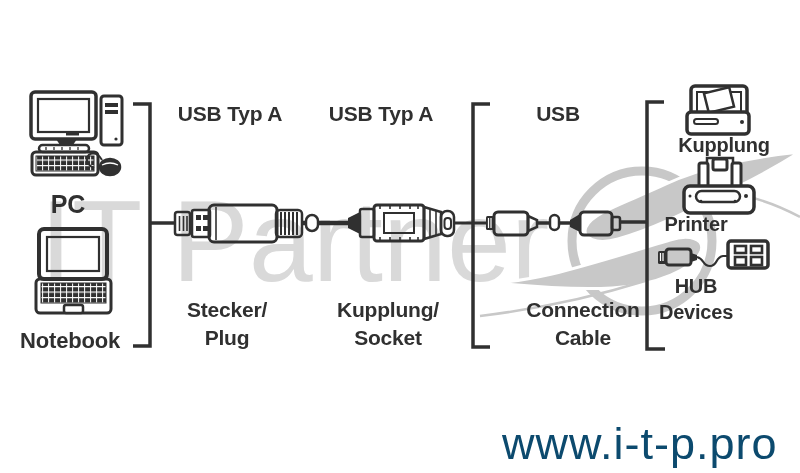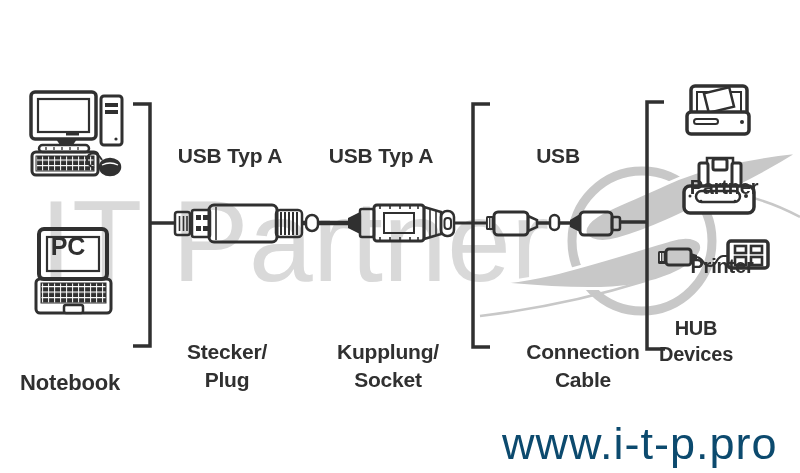--- a/index.html
+++ b/index.html
@@ -18,21 +18,20 @@
     font-size:45px;line-height:45px;font-weight:400;color:#0c4a6e;
     letter-spacing:1px;white-space:nowrap;
   }
   
   #artwork{position:absolute;left:0;top:0;z-index:2;}
   
   .lbl{
     position:absolute;z-index:3;transform:translateX(-50%);
     color:#303030;font-weight:bold;text-align:center;white-space:nowrap;
     letter-spacing:-0.2px;
-    margin-top:42px;
   }
   .lbl-top{font-size:21px;line-height:21px;top:103px;}
   .lbl-two{font-size:21px;line-height:28px;top:296px;}
   .lbl-pc{font-size:25px;line-height:22px;left:68px;top:193px;}
   .lbl-notebook{font-size:22px;line-height:22px;left:70px;top:330px;text-align:right;}
   .lbl-dev{font-size:20px;line-height:20px;}
   .lbl-hub{font-size:20px;line-height:26px;left:696px;top:273px;}
 </style>
 </head>
 <body>
@@ -193,20 +192,20 @@
   </div>
   <div class="lbl lbl-two" style="left:388px">
     <div>Kupplung/</div>
     <div>Socket</div>
   </div>
   <div class="lbl lbl-two" style="left:583px">
     <div>Connection</div>
     <div>Cable</div>
   </div>
 
-  <div class="lbl lbl-dev" style="left:724px;top:135px">Partner</div>
-  <div class="lbl lbl-dev" style="left:722px;top:214px">Printer</div>
+  <div class="lbl lbl-dev" style="left:724px;top:135px">Kupplung</div>
+  <div class="lbl lbl-dev" style="left:696px;top:214px">Printer</div>
   <div class="lbl lbl-hub">
     <div>HUB</div>
     <div>Devices</div>
   </div>
 
 </div>
 
 </body></html>

